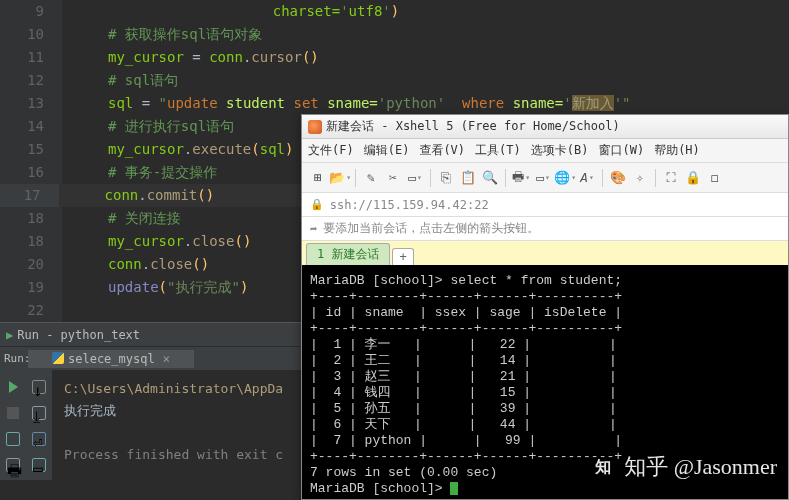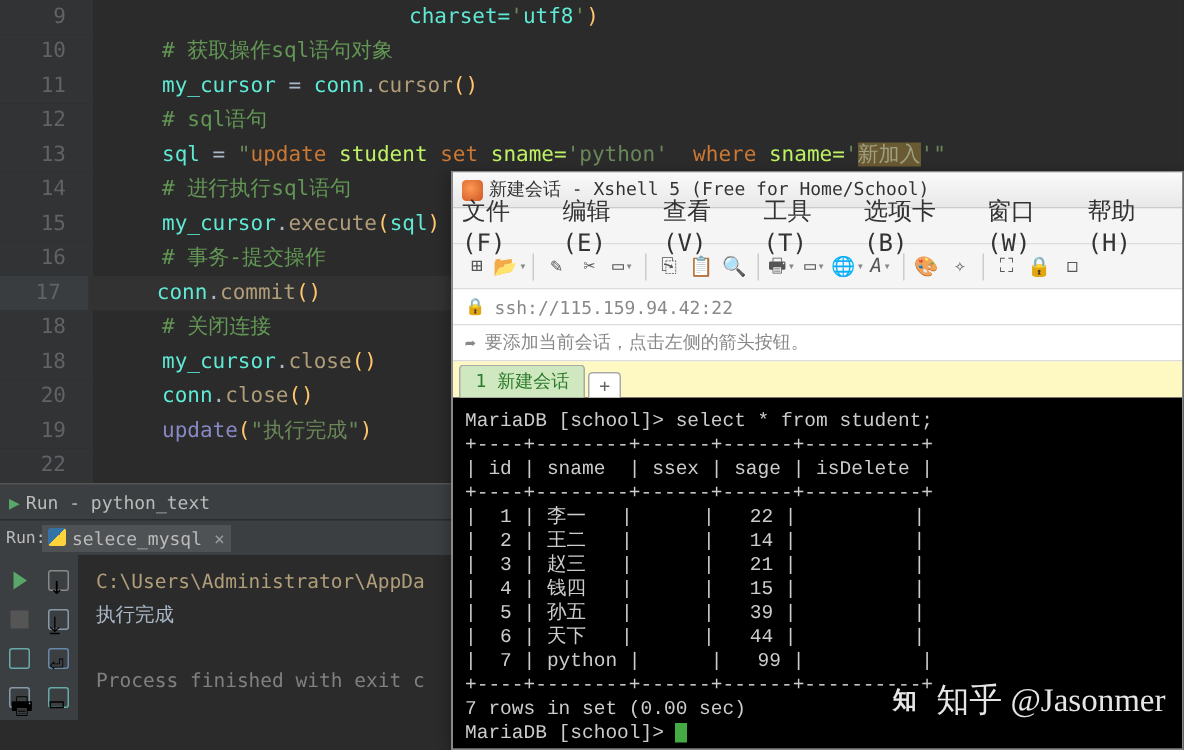--- a/index.html
+++ b/index.html
@@ -4,53 +4,53 @@
 <style>
 * { margin: 0; padding: 0; box-sizing: border-box; }
 body { font-family: "Microsoft YaHei", "Consolas", monospace; background: #2b2b2b; width: 789px; height: 500px; overflow: hidden; position: relative; }
 .editor { background: #2b2b2b; }
 .line { display: flex; height: 23px; line-height: 23px; font-size: 14px; }
 .gutter { width: 62px; text-align: right; color: #606366; padding-right: 18px; font-family: Consolas, monospace; background: #313335; position: relative; }
 .code { padding-left: 46px; font-family: Consolas, "Microsoft YaHei", monospace; white-space: pre; }
 .line.active .gutter { background: #3a3d3f; }
 .line.active .code { background: #323232; width: 100%; }
 .c-comment { color: #629755; }
-.c-var { color: #5eead4; }
+.c-var { color: #84cc16; }
 .c-op { color: #a9b7c6; }
 .c-dot { color: #a9b7c6; }
 .c-fn { color: #b09d79; }
 .c-paren { color: #ffc66d; }
 .c-str { color: #6a8759; }
 .c-print { color: #8888c6; }
 .sql-upd { color: #cc7832; }
 .sql-set { color: #cc7832; }
 .sql-where { color: #cc7832; }
 .sql-val { color: #6a8759; }
 .sql-col { color: #bef264; }
 .sql-zh { background: #6a5a33; color: #a0a080; }
 .run-header { background: #3c3f41; color: #bbbbbb; height: 24px; line-height: 24px; font-size: 12px; padding-left: 6px; display: flex; align-items: center; border-top: 1px solid #555; }
 .run-tabs { background: #3c3f41; height: 24px; display: flex; align-items: center; border-top: 1px solid #2b2b2b; }
 .run-tab-left { width: 28px; color: #bbb; font-size: 11px; padding-left: 4px; }
-.run-tab { background: #4e5254; color: #bbb; font-size: 12px; padding: 2px 4px; display: flex; align-items: flex-start; gap: 4px; }
+.run-tab { background: #4e5254; color: #bbb; font-size: 12px; padding: 2px 24px; display: flex; align-items: flex-start; gap: 4px; }
 .run-tab .py-icon { width: 12px; height: 12px; background: linear-gradient(135deg, #3572a5 50%, #ffd43b 50%); border-radius: 2px; }
 .run-tab .close { color: #999; margin-left: 4px; }
 .run-body { display: flex; height: 110px; }
 .run-sidebar { width: 52px; background: #3c3f41; display: flex; flex-direction: column; padding-top: 4px; }
 .run-sidebar-row { display: flex; height: 26px; }
 .run-btn { width: 26px; height: 26px; display: flex; align-items: center; justify-content: center; cursor: pointer; }
 .tri-green { width: 0; height: 0; border-top: 6px solid transparent; border-bottom: 6px solid transparent; border-left: 9px solid #59a869; }
 .icon-g { width: 14px; height: 14px; border: 1px solid #8899aa; border-radius: 2px; }
 .icon-stop { width: 12px; height: 12px; background: #555; }
 .output { flex: 1; background: #2b2b2b; color: #a9b7c6; font-family: Consolas, monospace; font-size: 13px; padding: 8px 12px; line-height: 22px; }
 .output .path { color: #b09d79; }
 .output .exit { color: #808080; }
 .xshell { position: absolute; top: 114px; left: 301px; width: 488px; height: 386px; background: #efefef; border: 1px solid #888; box-shadow: -2px 2px 8px rgba(0,0,0,0.3); }
 .xshell-title { height: 24px; background: linear-gradient(#fafafa, #e8e8e8); display: flex; align-items: center; padding: 0 6px; font-size: 12px; color: #333; gap: 4px; border-bottom: 1px solid #ccc; }
 .xshell-title-icon { width: 14px; height: 14px; background: radial-gradient(circle at 40% 40%, #ff9955, #cc5522); border-radius: 3px; }
-.xshell-menu { height: 24px; background: #f5f5f5; display: flex; align-items: center; padding: 0 6px; font-size: 16px; color: #333; gap: 10px; border-bottom: 1px solid #ddd; }
+.xshell-menu { height: 24px; background: #f5f5f5; display: flex; align-items: center; padding: 0 6px; font-size: 12px; color: #333; gap: 10px; border-bottom: 1px solid #ddd; }
 .xshell-menu span { cursor: pointer; }
 .xshell-toolbar { height: 30px; background: #f5f5f5; display: flex; align-items: center; padding: 0 6px; gap: 2px; border-bottom: 1px solid #ddd; }
 .tb-btn { width: 20px; height: 20px; display: flex; align-items: center; justify-content: center; cursor: pointer; font-size: 13px; color: #555; }
 .tb-sep { width: 1px; height: 18px; background: #ccc; margin: 0 3px; }
 .tb-dd::after { content: '▾'; font-size: 8px; margin-left: 1px; color: #888; }
 .xshell-addr { height: 24px; background: #fff; display: flex; align-items: center; padding: 0 8px; font-size: 12px; color: #888; gap: 6px; border-bottom: 1px solid #ddd; }
 .lock-icon { font-size: 11px; }
 .xshell-hint { height: 24px; background: #fff; display: flex; align-items: center; padding: 0 8px; font-size: 12px; color: #888; gap: 6px; border-bottom: 1px solid #ddd; }
 .xshell-tabs { height: 24px; background: #fef9c3; display: flex; align-items: flex-end; padding-left: 4px; gap: 2px; }
 .xshell-tab { background: #d0e8c0; border: 1px solid #aaa; border-bottom: none; padding: 2px 10px; font-size: 12px; color: #2a7a2a; border-radius: 3px 3px 0 0; }

